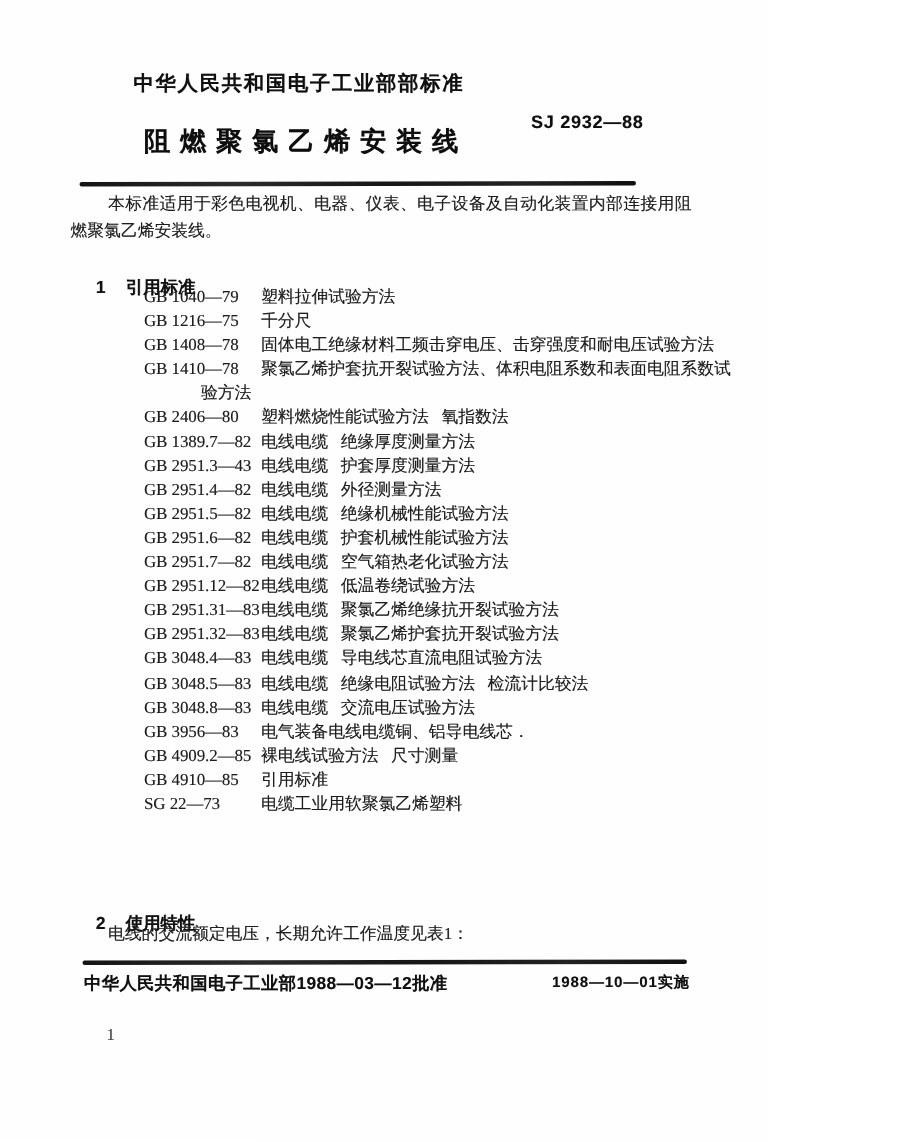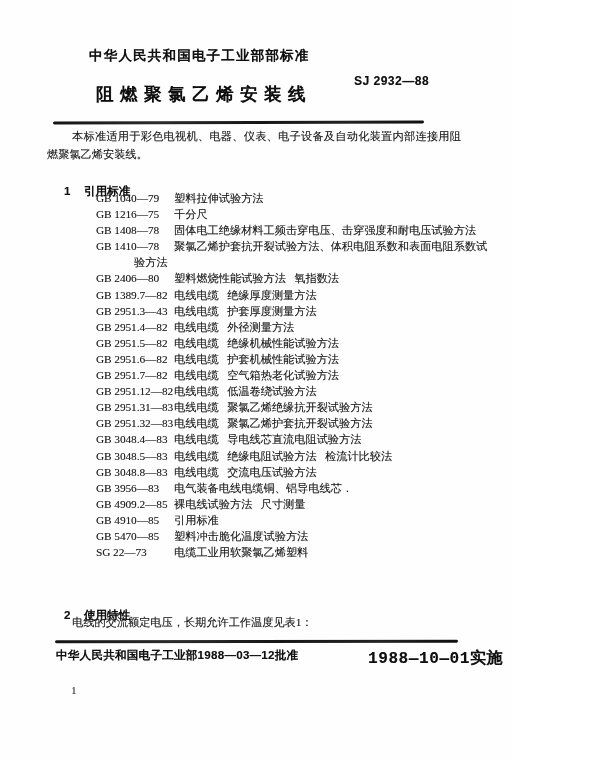--- a/index.html
+++ b/index.html
@@ -115,23 +115,23 @@
     font-family: "Liberation Sans", sans-serif;
     font-weight: bold;
     font-size: 11.5px;
     letter-spacing: 0.3px;
     color: #101010;
     white-space: pre;
   }
   .footer-right {
     position: absolute;
     left: 368px; top: 648px;
-    font-family: Liberation Mono, monospace;
+    font-family: Liberation Sans, sans-serif;
     font-weight: bold;
-    font-size: 16px;
+    font-size: 10px;
     letter-spacing: 0.6px;
     color: #101010;
     white-space: pre;
   }
   .page-number {
     position: absolute;
     left: 71px; top: 684px;
     font-size: 11px;
     color: #4a4a4a;
   }
@@ -169,21 +169,20 @@
       <div class="ref-row"><span class="ref-code">GB 2951.7—82</span><span class="ref-title">电线电缆   空气箱热老化试验方法</span></div>
       <div class="ref-row"><span class="ref-code">GB 2951.12—82</span><span class="ref-title">电线电缆   低温卷绕试验方法</span></div>
       <div class="ref-row"><span class="ref-code">GB 2951.31—83</span><span class="ref-title">电线电缆   聚氯乙烯绝缘抗开裂试验方法</span></div>
       <div class="ref-row"><span class="ref-code">GB 2951.32—83</span><span class="ref-title">电线电缆   聚氯乙烯护套抗开裂试验方法</span></div>
       <div class="ref-row"><span class="ref-code">GB 3048.4—83</span><span class="ref-title">电线电缆   导电线芯直流电阻试验方法</span></div>
       <div class="ref-row"><span class="ref-code">GB 3048.5—83</span><span class="ref-title">电线电缆   绝缘电阻试验方法   检流计比较法</span></div>
       <div class="ref-row"><span class="ref-code">GB 3048.8—83</span><span class="ref-title">电线电缆   交流电压试验方法</span></div>
       <div class="ref-row"><span class="ref-code">GB 3956—83</span><span class="ref-title">电气装备电线电缆铜、铝导电线芯．</span></div>
       <div class="ref-row"><span class="ref-code">GB 4909.2—85</span><span class="ref-title">裸电线试验方法   尺寸测量</span></div>
       <div class="ref-row"><span class="ref-code">GB 4910—85</span><span class="ref-title">引用标准</span></div>
-      <div class="ref-row"><span class="ref-code">GB 5470—85</span><span class="ref-title">塑料冲击脆化温度试验方法</span></div>
       <div class="ref-row"><span class="ref-code">SG 22—73</span><span class="ref-title">电缆工业用软聚氯乙烯塑料</span></div>
     </div>
 
   <div class="sec-head" id="sec2-heading">
     <span class="sec-num">2</span><span>使用特性</span>
   </div>
 
   <p class="sec2-body">电线的交流额定电压，长期允许工作温度见表1：</p>
 
   <div class="rule rule-footer"></div>

